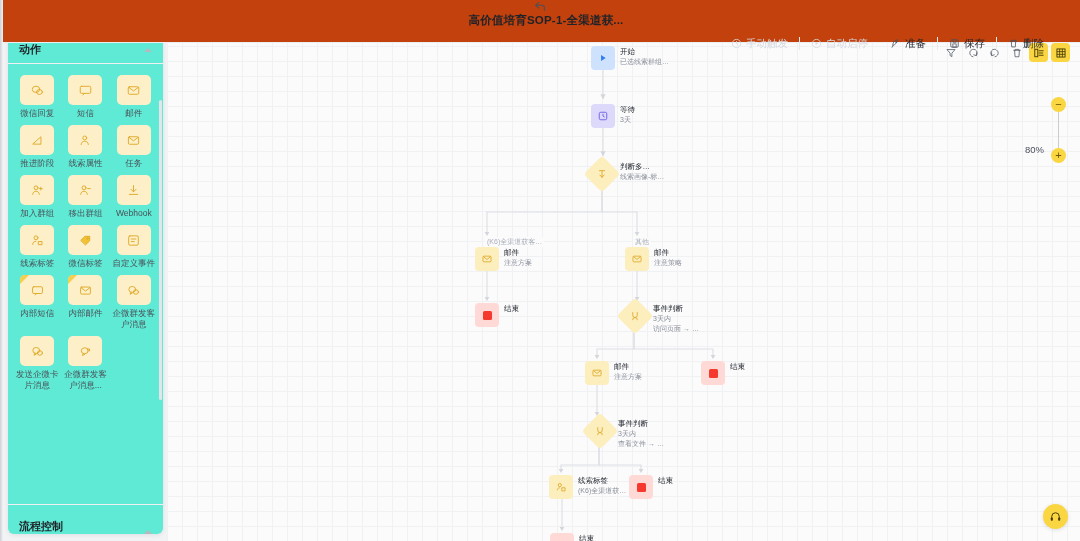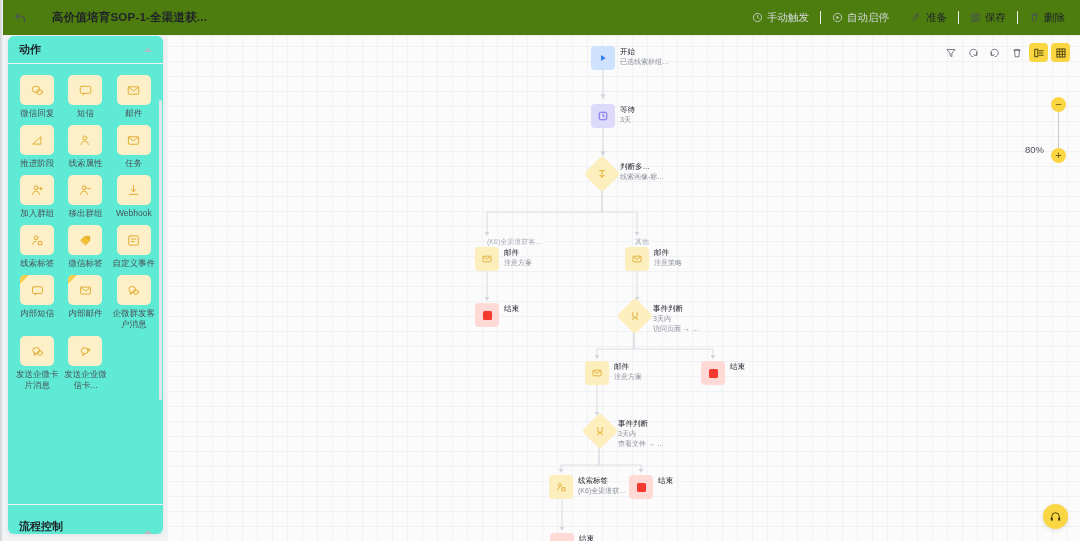--- a/index.html
+++ b/index.html
@@ -14,40 +14,41 @@
   }
   .app {
     position: relative;
     width: 1080px; height: 541px;
     background: #f2f3f5;
   }
 
   
   .topbar {
     position: absolute; left: 0; top: 0;
-    width: 1080px; height: 36px;
-    background: #4d7c0f;
+    width: 1080px; height: 43px;
+    background: #c2410c;
     display: flex; align-items: center;
     border-bottom: 1px solid #eceef1;
     z-index: 40;
+    flex-direction: column;
   }
   .tb-back {
     width: 40px; height: 31px;
     display: flex; align-items: center; justify-content: center;
     cursor: pointer;
   }
   .tb-back svg { width: 13px; height: 13px; }
   .tb-title {
     font-size: 11.5px; color: #1f2329; font-weight: 600;
     margin-left: 12px; letter-spacing: .2px;
     white-space: nowrap;
   }
   .tb-right {
     margin-left: auto; display: flex; align-items: center;
-    height: 31px; padding-right: 4px;
+    height: 31px; padding-right: 25px;
   }
   .tb-act {
     display: flex; align-items: center; gap: 4px;
     font-size: 10.5px; color: #1f2329;
     padding: 0 11px; height: 31px; cursor: pointer;
     white-space: nowrap;
   }
   .tb-act.disabled { color: #d6d9de; cursor: default; }
   .tb-act svg { width: 11px; height: 11px; display: block; }
   .tb-sep { width: 1px; height: 13px; background: #e9ebef; }
@@ -426,21 +427,21 @@
             <div class="cap">发送企微卡片消息</div>
           </div>
           <div class="tile">
             <div class="chip">
               <svg viewBox="0 0 20 20" fill="none" stroke="#e0a92a" stroke-width="1.25" stroke-linecap="round" stroke-linejoin="round">
                 <ellipse cx="9" cy="9" rx="4.6" ry="4"></ellipse>
                 <path d="M7 12.8 L6 15.4 L8.8 14"></path>
                 <path d="M12.8 6.6 L15.4 6.6 L15.4 9.2"></path>
               </svg>
             </div>
-            <div class="cap">发送企业微信卡...</div>
+            <div class="cap">企微群发客户消息...</div>
           </div>
         </div>
       <div class="lp-scroll"></div>
     </div>
     <div class="lp-foot">
       <span>流程控制</span>
       <span class="caret"></span>
     </div>
   </div>
 

